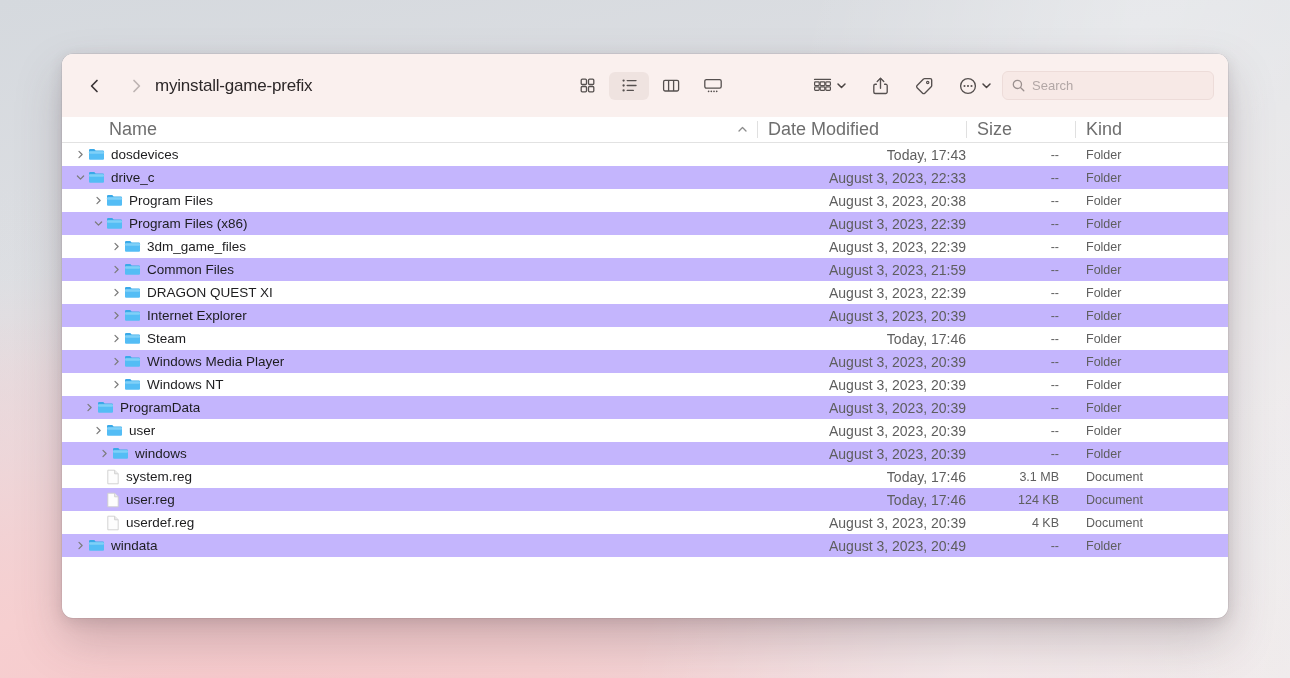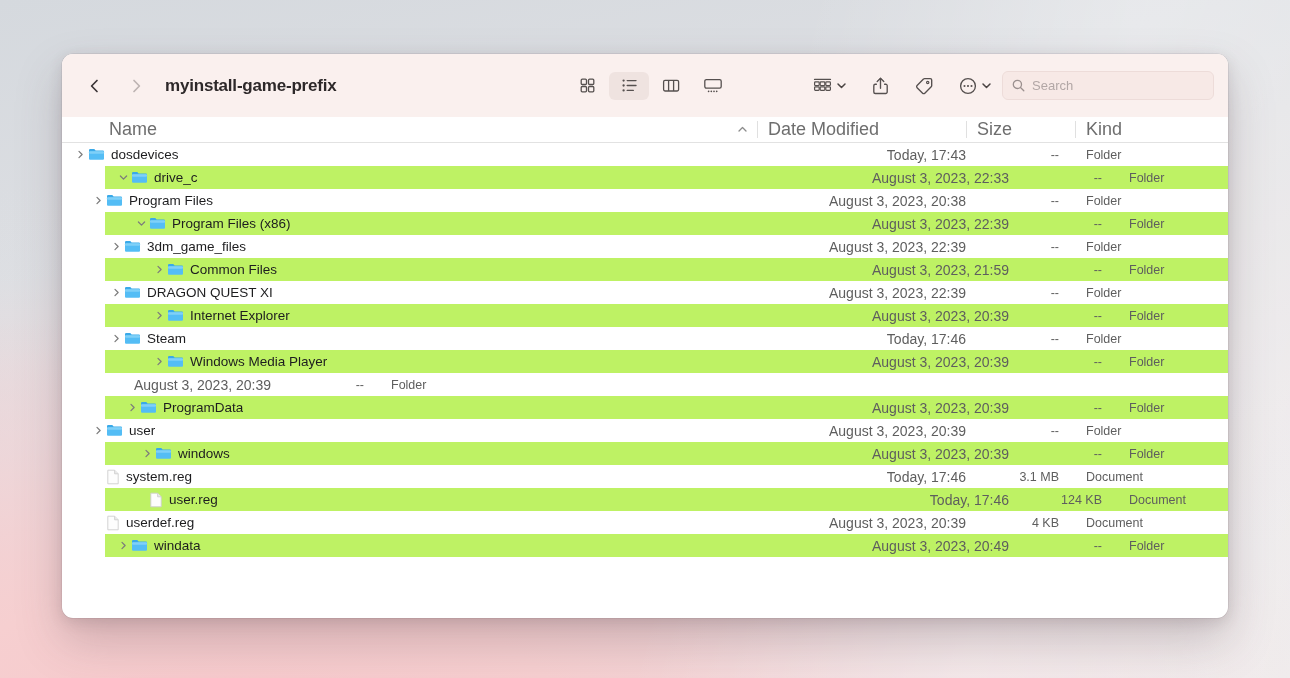--- a/index.html
+++ b/index.html
@@ -58,23 +58,23 @@
   .nav-btn {
     width: 30px; height: 30px;
     display: flex; align-items: center; justify-content: center;
     color: #3a3436;
     flex: 0 0 auto;
   }
   .nav-btn.disabled { color: #bdb3b2; }
 
   #window-title {
     font-size: 17px;
-    font-weight: bold;
+    font-weight: normal;
     color: #2d2829;
-    margin-left: 14px;
+    margin-left: 4px;
     letter-spacing: -0.2px;
     white-space: nowrap;
   }
 
   #view-modes {
     position: absolute;
     left: 505px;
     display: flex;
     align-items: center;
     gap: 2px;
@@ -151,21 +151,21 @@
 
   
   #file-list { background: #ffffff; }
   .row {
     display: flex;
     height: 23px;
     align-items: center;
     font-size: 13.5px;
     color: #1d1d1f;
   }
-  .row.alt { background: #bef264; margin-left: 43px; }
+  .row.alt { background: #c4b5fd; }
 
   .cell-name {
     width: 695px;
     display: flex;
     align-items: center;
     overflow: hidden;
     white-space: nowrap;
     padding-right: 8px;
   }
   .twisty {
@@ -548,20 +548,35 @@
               <rect x="1" y="4.2" width="15" height="2.6" rx="1.1" fill="#7fd0f8"></rect>
             </svg>
           </span>
           <span class="name-label">Windows Media Player</span>
         </div>
         <div class="cell-date">August 3, 2023, 20:39</div>
         <div class="cell-size">--</div>
         <div class="cell-kind">Folder</div>
       </div>
       <div class="row">
+        <div class="cell-name" style="padding-left: 47px;">
+          <span class="twisty">
+            <svg width="9" height="9" viewBox="0 0 9 9" fill="none">
+              <path d="M3 1.4 L6.1 4.5 L3 7.6" stroke="currentColor" stroke-width="1.25" stroke-linecap="round" stroke-linejoin="round"></path>
+            </svg>
+          </span>
+          <span class="file-icon">
+            <svg width="17" height="15" viewBox="0 0 17 15" fill="none">
+              <path d="M1 3.2 A1.1 1.1 0 0 1 2.1 2.1 H6.3 L7.6 3.6 H14.9 A1.1 1.1 0 0 1 16 4.7 V4.9 H1 Z" fill="#3aa9e8"></path>
+              <rect x="1" y="4.2" width="15" height="8.6" rx="1.1" fill="#54bdf5"></rect>
+              <rect x="1" y="4.2" width="15" height="2.6" rx="1.1" fill="#7fd0f8"></rect>
+            </svg>
+          </span>
+          <span class="name-label">Windows NT</span>
+        </div>
         <div class="cell-date">August 3, 2023, 20:39</div>
         <div class="cell-size">--</div>
         <div class="cell-kind">Folder</div>
       </div>
       <div class="row alt">
         <div class="cell-name" style="padding-left: 20px;">
           <span class="twisty">
             <svg width="9" height="9" viewBox="0 0 9 9" fill="none">
               <path d="M3 1.4 L6.1 4.5 L3 7.6" stroke="currentColor" stroke-width="1.25" stroke-linecap="round" stroke-linejoin="round"></path>
             </svg>

